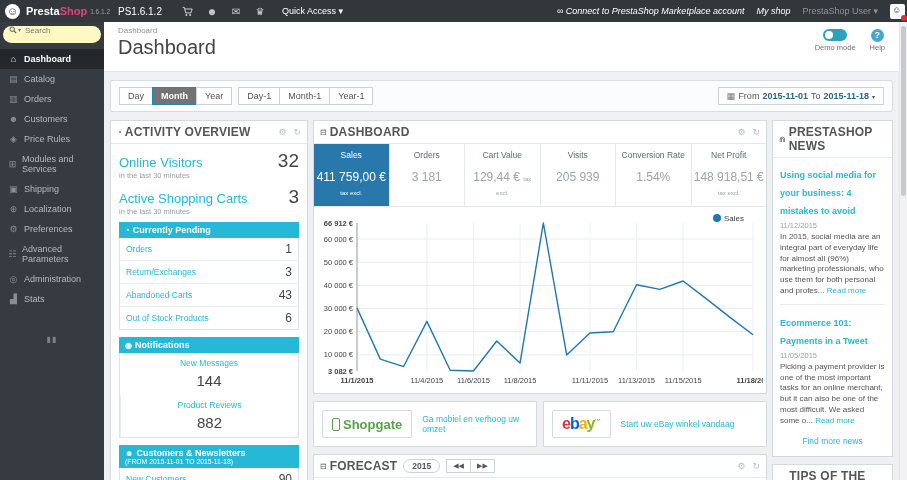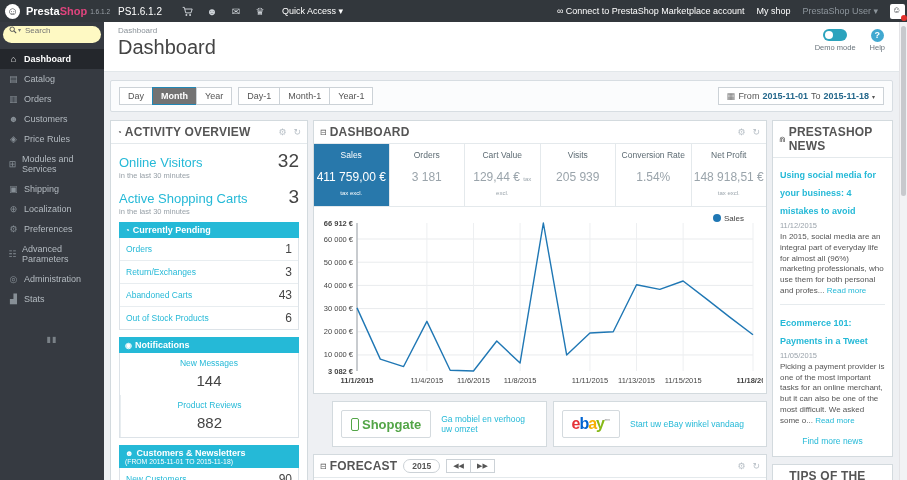--- a/index.html
+++ b/index.html
@@ -11,21 +11,21 @@
   .topbar { position:absolute; top:0; left:0; width:907px; height:22px; background:#32373c; display:flex; align-items:center; z-index:30; color:#fff; }
   .logo-circle { width:15px; height:15px; border-radius:50%; background:#fff; color:#32373c; font-size:11px; line-height:15px; text-align:center; margin:0 6px 0 5px; }
   .brand { font-size:11px; font-weight:bold; color:#fff; }
   .brand .shop { color:#e0447e;text-align:center; }
   .brand-ver { font-size:6.5px; color:#9aa1a8; margin:0 8px 0 3px; }
   .shopver { font-size:10px; color:#fff; margin-right:14px; }
   .tb-ico { width:24px; text-align:center; color:#cfd4d9; font-size:10px; cursor:pointer; }
   .tb-ico svg { vertical-align:middle; }
   .quick { font-size:9px; color:#fff; margin-left:10px; cursor:pointer; }
   .tb-right { margin-left:auto; display:flex; align-items:center; gap:12px; font-size:9px; }
-  .tb-link { color:#fff; cursor:pointer; }
+  .tb-link { color:#fff; cursor:pointer;font-style:italic; }
   .tb-user { color:#8d959c; cursor:pointer; }
   .avatar { width:15px; height:15px; border-radius:2px; background:#fff; position:relative; margin-right:2px; }
   .avatar .face { position:absolute; left:2px; top:1px; font-size:9px; color:#32373c; }
   .avatar .badge { position:absolute; right:-2px; bottom:-2px; width:6px; height:6px; border-radius:50%; background:#e4302c; }
 
   
   .sidebar { position:absolute; top:22px; left:0; bottom:0; width:104px; background:#363a41; z-index:20; }
   .search-wrap { margin:4px 3px 6px 3px; background:#fef9c3; border-radius:9px; height:17px; display:flex; align-items:flex-start; padding:0 6px; }
   .search-wrap .mag { color:#555; display:flex; align-items:center; }
   .search-wrap .caret { font-size:6px; color:#777; margin:0 4px 0 1px; }
@@ -95,21 +95,21 @@
   .kpi { flex:1; text-align:center; padding:6px 2px 8px; border-right:1px solid #e4e9ec; cursor:pointer; }
   .kpi:last-child { border-right:none; }
   .kpi .k-lbl { font-size:8.5px; color:#5d6b73; margin-bottom:10px; }
   .kpi .k-val { font-size:12px; color:#9aa4ab; }
   .kpi .k-suf { font-size:6px; }
   .kpi.active { background:#2878ab; }
   .kpi.active .k-lbl, .kpi.active .k-val { color:#fff; }
   .chart-wrap { padding:4px 3px 2px; }
 
   
-  .mod-row { display:flex; gap:6px;margin-left:19px; }
+  .mod-row { display:flex; gap:6px; }
   .mod-panel { flex:1; background:#fff; border:1px solid #d3dade; padding:8px; display:flex; align-items:center; gap:10px; margin-bottom:7px; }
   .logo-box { border:1px solid #d4dade; border-radius:2px; padding:4px 9px; background:#fff; white-space:nowrap; }
   .shopgate-logo { color:#53a547; font-size:13px; font-weight:bold; }
   .shopgate-logo .phone { display:inline-block; border:1.5px solid #53a547; border-radius:2px; width:8px; height:13px; vertical-align:-2px; margin-right:3px; }
   .ebay-logo { font-size:16px; font-weight:bold; letter-spacing:-1px; }
   .ebay-logo sup { font-size:6px; color:#999; letter-spacing:0; }
   .mod-link { font-size:8.5px; color:#25b9d7; cursor:pointer; }
 
   
   .pill { border:1px solid #ccd2d7; border-radius:8px; font-size:8.5px; font-weight:bold; color:#555; padding:1px 8px; margin:0 6px; }

